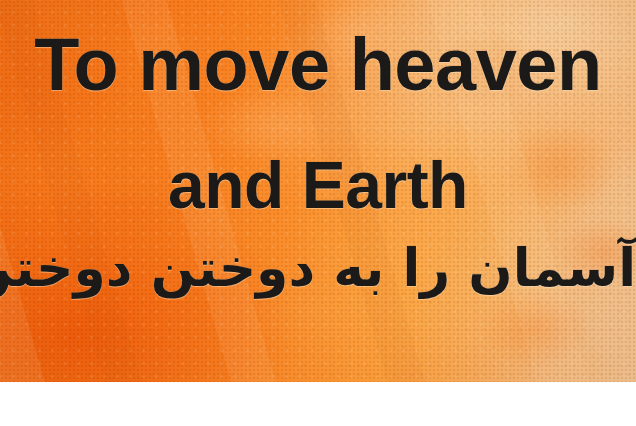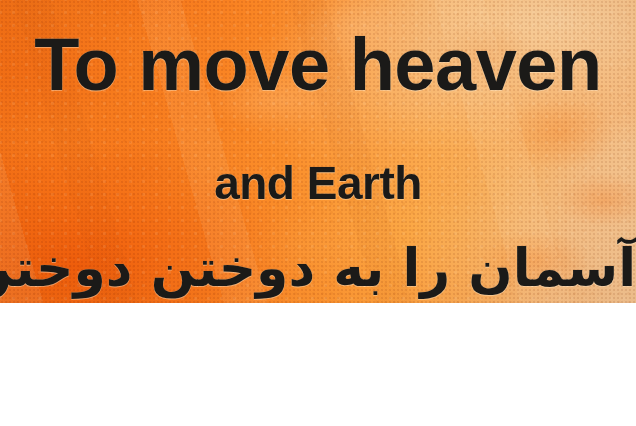--- a/index.html
+++ b/index.html
@@ -3,21 +3,21 @@
 <meta charset="utf-8">
 <style>
   html, body {
     margin: 0;
     padding: 0;
     background: #ffffff;
   }
   #card {
     position: relative;
     width: 636px;
-    height: 303px;
+    height: 382px;
     overflow: hidden;
     background-color: #0ea5e9;
   }
 
   
   .bg-layer {
     position: absolute;
     inset: 0;
     pointer-events: none;
   }
@@ -99,21 +99,21 @@
       0 0 1px rgba(255,236,205,0.55),
       0 1px 0 rgba(255,240,215,0.35),
       0 -1px 0 rgba(120,50,8,0.10);
   }
   .en {
     font-family: "Liberation Sans", sans-serif;
     font-weight: 700;
     letter-spacing: -0.5px;
   }
   #line-1 { top: 28px; font-size: 74px; }
-  #line-2 { top: 160px; font-size: 46px; }
+  #line-2 { top: 152px; font-size: 66px; }
 
   #line-3 {
     top: 242px;
     font-family: "DejaVu Sans", sans-serif;
     font-weight: 700;
     font-size: 52px;
     direction: rtl;
     unicode-bidi: bidi-override;
     letter-spacing: 0px;
   }

